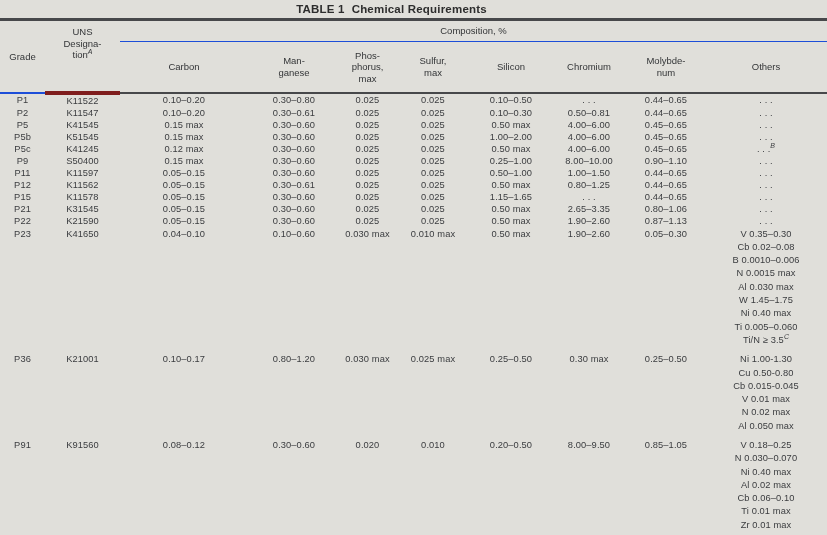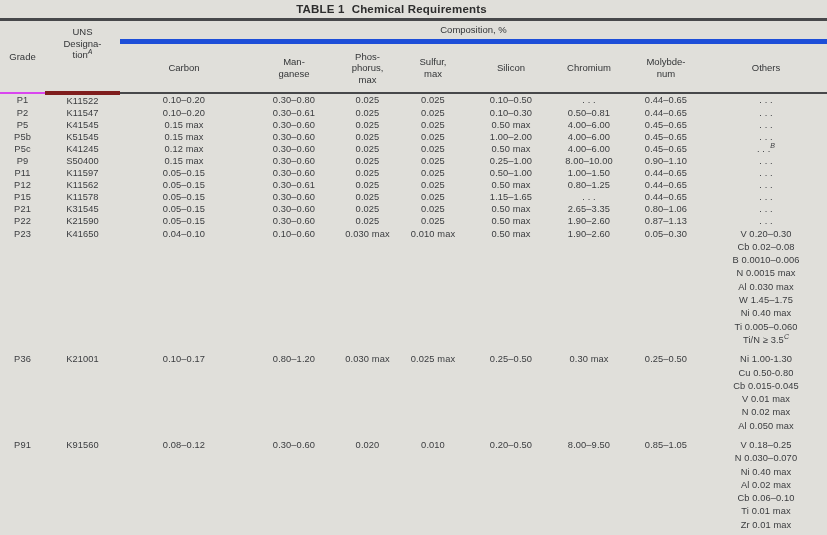--- a/index.html
+++ b/index.html
@@ -12,23 +12,23 @@
   }
   .sheet{width:783px;height:535px;background:#e0dfda}
   .title{
     text-align:center;padding-top:3px;height:18px;
     font-size:11.5px;font-weight:bold;color:#2d2d2d;letter-spacing:.2px;
   }
   .title .title-text{margin-left:7px}
   table.chem{width:827px;border-collapse:collapse;table-layout:fixed;border-top:3px solid #47484a}
   th,td{font-weight:normal;text-align:center;padding:0}
   thead th{font-size:9.5px;line-height:11.5px;color:#333537}
-  th.grade-h{vertical-align:middle;border-bottom:2px solid #d946ef}
+  th.grade-h{vertical-align:middle;border-bottom:2px solid #1d4ed8}
   th.uns-h{vertical-align:top;padding-top:5px;border-bottom:4px solid #7f1d1d}
-  th.comp-h{height:22px;vertical-align:middle;border-bottom:5px solid #1d4ed8}
+  th.comp-h{height:22px;vertical-align:middle;border-bottom:1px solid #1d4ed8}
   tr.h2 th{height:51px;vertical-align:middle;border-bottom:2px solid #47484a}
   tbody td{font-size:9.3px;line-height:12.1px;vertical-align:top;color:#3a3c3f;letter-spacing:.1px}
   tbody tr:first-child>td{}
   tr.multi td>div{line-height:13.3px}
   tr.multi+tr>td{padding-top:6px}
   sup{font-size:7px;font-style:italic;line-height:0}
 </style>
 </head>
 <body>
 
@@ -251,21 +251,21 @@
           <td>P23</td>
           <td>K41650</td>
           <td>0.04–0.10</td>
           <td>0.10–0.60</td>
           <td>0.030 max</td>
           <td>0.010 max</td>
           <td>0.50 max</td>
           <td>1.90–2.60</td>
           <td>0.05–0.30</td>
           <td>
-            <div>V 0.20–0.30</div>
+            <div>V 0.35–0.30</div>
             <div>Cb 0.02–0.08</div>
             <div>B 0.0010–0.006</div>
             <div>N 0.0015 max</div>
             <div>Al 0.030 max</div>
             <div>W 1.45–1.75</div>
             <div>Ni 0.40 max</div>
             <div>Ti 0.005–0.060</div>
             <div>Ti/N ≥ 3.5<sup>C</sup></div>
           </td>
         </tr>

